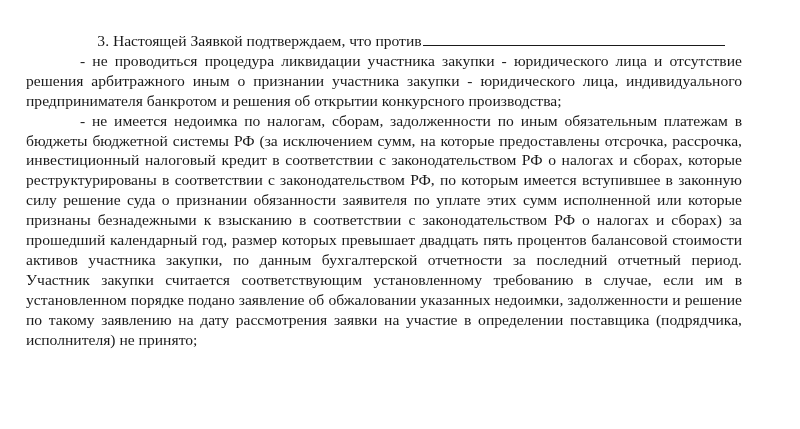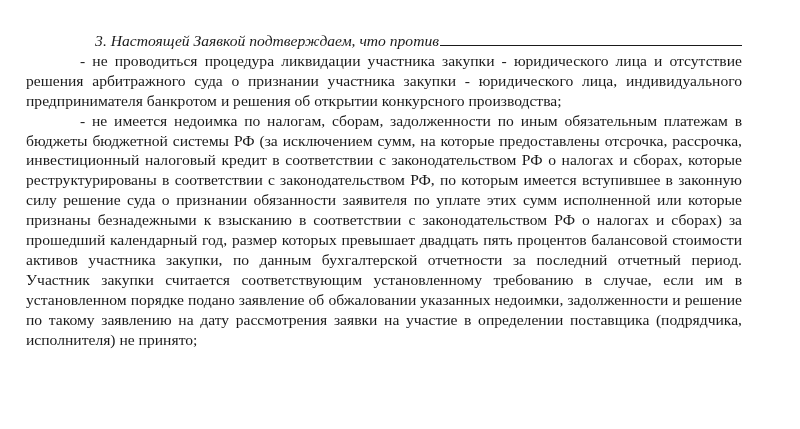--- a/index.html
+++ b/index.html
@@ -12,30 +12,30 @@
     font-family: "Liberation Serif", "DejaVu Serif", serif;
     font-size: 15.6px;
     line-height: 19.9px;
     color: #1a1a1a;
   }
   .para {
     margin: 0;
     text-indent: 54px;
     text-align: justify;
   }
-  .heading-line { text-align: right; font-style: italic; }
+  .heading-line { text-align: center; }
   .blank {
     display: inline-block;
     width: 302px;
     border-bottom: 1px solid #1a1a1a;
     height: 14px;
     vertical-align: baseline;
     margin-left: 1px;
   }
 </style>
 </head>
 <body>
 
 <div class="page">
   <p class="para heading-line"><span>3. Настоящей Заявкой подтверждаем, что против</span><span class="blank"></span></p>
-  <p class="para">- не проводиться процедура ликвидации участника закупки - юридического лица и отсутствие решения арбитражного суда о признании участника закупки - юридического лица, индивидуального предпринимателя банкротом и решения об открытии конкурсного производства;</p>
+  <p class="para">- не проводиться процедура ликвидации участника закупки - юридического лица и отсутствие решения арбитражного иным о признании участника закупки - юридического лица, индивидуального предпринимателя банкротом и решения об открытии конкурсного производства;</p>
   <p class="para">- не имеется недоимка по налогам, сборам, задолженности по иным обязательным платежам в бюджеты бюджетной системы РФ (за исключением сумм, на которые предоставлены отсрочка, рассрочка, инвестиционный налоговый кредит в соответствии с законодательством РФ о налогах и сборах, которые реструктурированы в соответствии с законодательством РФ, по которым имеется вступившее в законную силу решение суда о признании обязанности заявителя по уплате этих сумм исполненной или которые признаны безнадежными к взысканию в соответствии с законодательством РФ о налогах и сборах) за прошедший календарный год, размер которых превышает двадцать пять процентов балансовой стоимости активов участника закупки, по данным бухгалтерской отчетности за последний отчетный период. Участник закупки считается соответствующим установленному требованию в случае, если им в установленном порядке подано заявление об обжаловании указанных недоимки, задолженности и решение по такому заявлению на дату рассмотрения заявки на участие в определении поставщика (подрядчика, исполнителя) не принято;</p>
 </div>
 
 </body></html>

